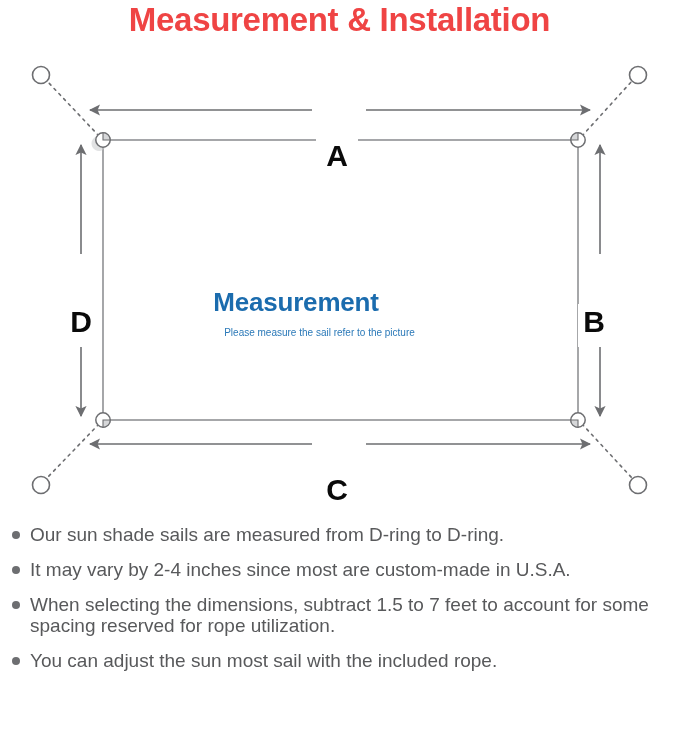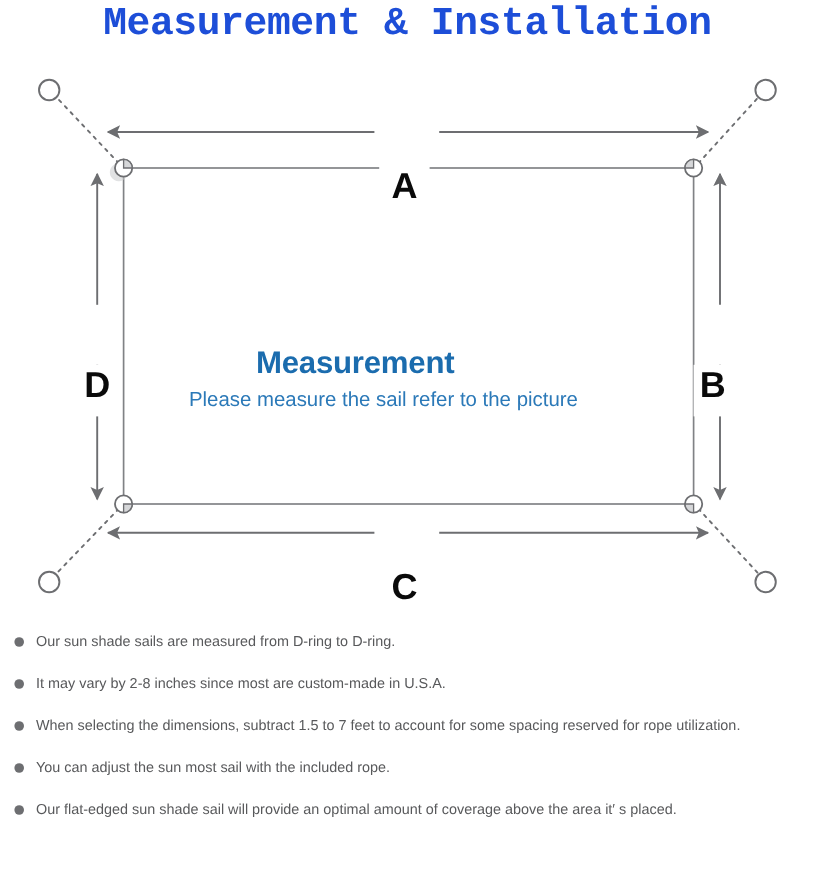--- a/index.html
+++ b/index.html
@@ -20,24 +20,23 @@
   
   #page-title {
     position: absolute;
     top: 0px;
     left: 0;
     width: 679px;
     text-align: center;
     font-size: 33px;
     font-weight: bold;
     letter-spacing: -0.3px;
-    color: #1d4ed8;
+    color: #ef4444;
     line-height: 40px;
     white-space: nowrap;
-    font-family: Liberation Mono, monospace;
   }
 
   
   #diagram {
     position: absolute;
     top: 46px;
     left: 0;
     width: 679px;
     height: 470px;
   }
@@ -73,41 +72,41 @@
     pointer-events: none;
   }
   #center-title {
     font-size: 26px;
     font-weight: bold;
     color: #1b6cae;
     line-height: 32px;
     letter-spacing: -0.2px;
   }
   #center-subtitle {
-    font-size: 17px;
+    font-size: 10px;
     font-weight: normal;
     color: #2b79b8;
     line-height: 22px;
     margin-top: 4px;
     margin-left: 47px;
   }
 
   
   #notes {
     position: absolute;
     left: 0px;
     top: 524px;
     width: 679px;
   }
   .note-item {
     position: relative;
     padding-left: 30px;
     margin-bottom: 14px;
     color: #58595b;
-    font-size: 12px;
+    font-size: 19px;
     line-height: 21px;
     padding-right: 4px;
   }
   .note-bullet {
     position: absolute;
     left: 12px;
     top: 7px;
     width: 8px;
     height: 8px;
     border-radius: 50%;
@@ -184,27 +183,23 @@
   </div>
 </div>
 
 <div id="notes">
   <div class="note-item">
     <span class="note-bullet"></span>
     <span>Our sun shade sails are measured from D-ring to D-ring.</span>
   </div>
   <div class="note-item">
     <span class="note-bullet"></span>
-    <span>It may vary by 2-8 inches since most are custom-made in U.S.A.</span>
+    <span>It may vary by 2-4 inches since most are custom-made in U.S.A.</span>
   </div>
   <div class="note-item">
     <span class="note-bullet"></span>
     <span>When selecting the dimensions, subtract 1.5 to 7 feet to account for some spacing reserved for rope utilization.</span>
   </div>
   <div class="note-item">
     <span class="note-bullet"></span>
     <span>You can adjust the sun most sail with the included rope.</span>
   </div>
-  <div class="note-item">
-    <span class="note-bullet"></span>
-    <span>Our flat-edged sun shade sail will provide an optimal amount of coverage above the area it′ s placed.</span>
-  </div>
 </div>
 
 </body></html>

